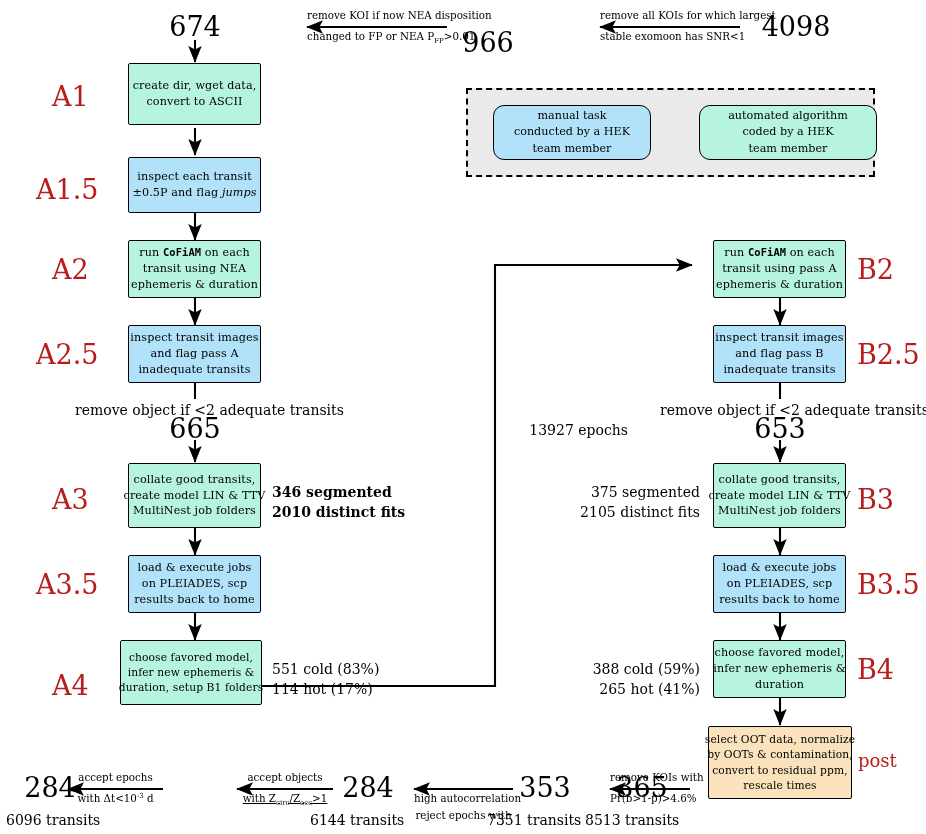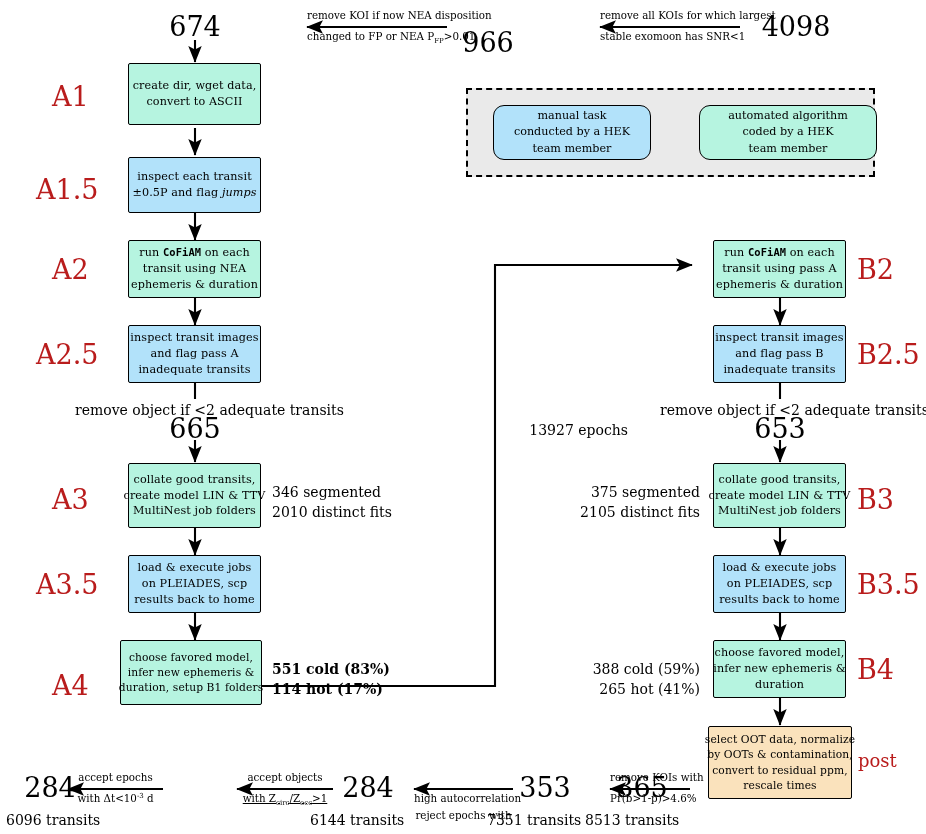--- a/index.html
+++ b/index.html
@@ -220,39 +220,39 @@
 
   <div class="note c" style="left:75px; top:400px; width:240px;">remove object if &lt;2 adequate transits</div>
   <div class="count" style="left:160px; top:415px; width:70px;">665</div>
 
   <div class="stage" style="left:52px; top:486px;">A3</div>
   <div class="box auto" style="left:128px; top:463px; width:133px; height:65px;">
     <span class="ln">collate good transits,</span>
     <span class="ln">create model LIN &amp; TTV</span>
     <span class="ln">MultiNest job folders</span>
   </div>
-  <div class="note" style="left:272px; top:482px;">
+  <div class="note" style="left:272px; top:482px;font-weight:bold;">
     <div>346 segmented</div>
     <div>2010 distinct fits</div>
   </div>
 
   <div class="stage" style="left:36px; top:571px;">A3.5</div>
   <div class="box manual" style="left:128px; top:555px; width:133px; height:58px;">
     <span class="ln">load &amp; execute jobs</span>
     <span class="ln">on PLEIADES, scp</span>
     <span class="ln">results back to home</span>
   </div>
 
   <div class="stage" style="left:52px; top:672px;">A4</div>
   <div class="box auto" style="left:120px; top:640px; width:142px; height:65px; font-size:10.7px;">
     <span class="ln">choose favored model,</span>
     <span class="ln">infer new ephemeris &amp;</span>
     <span class="ln">duration, setup B1 folders</span>
   </div>
-  <div class="note" style="left:272px; top:659px;font-weight:bold;">
+  <div class="note" style="left:272px; top:659px;">
     <div>551 cold (83%)</div>
     <div>114 hot (17%)</div>
   </div>
 
   <div class="box auto" style="left:713px; top:240px; width:133px; height:58px;">
     <span class="ln">run <span class="mono">CoFiAM</span> on each</span>
     <span class="ln">transit using pass A</span>
     <span class="ln">ephemeris &amp; duration</span>
   </div>
   <div class="stage right" style="left:857px; top:256px;">B2</div>

